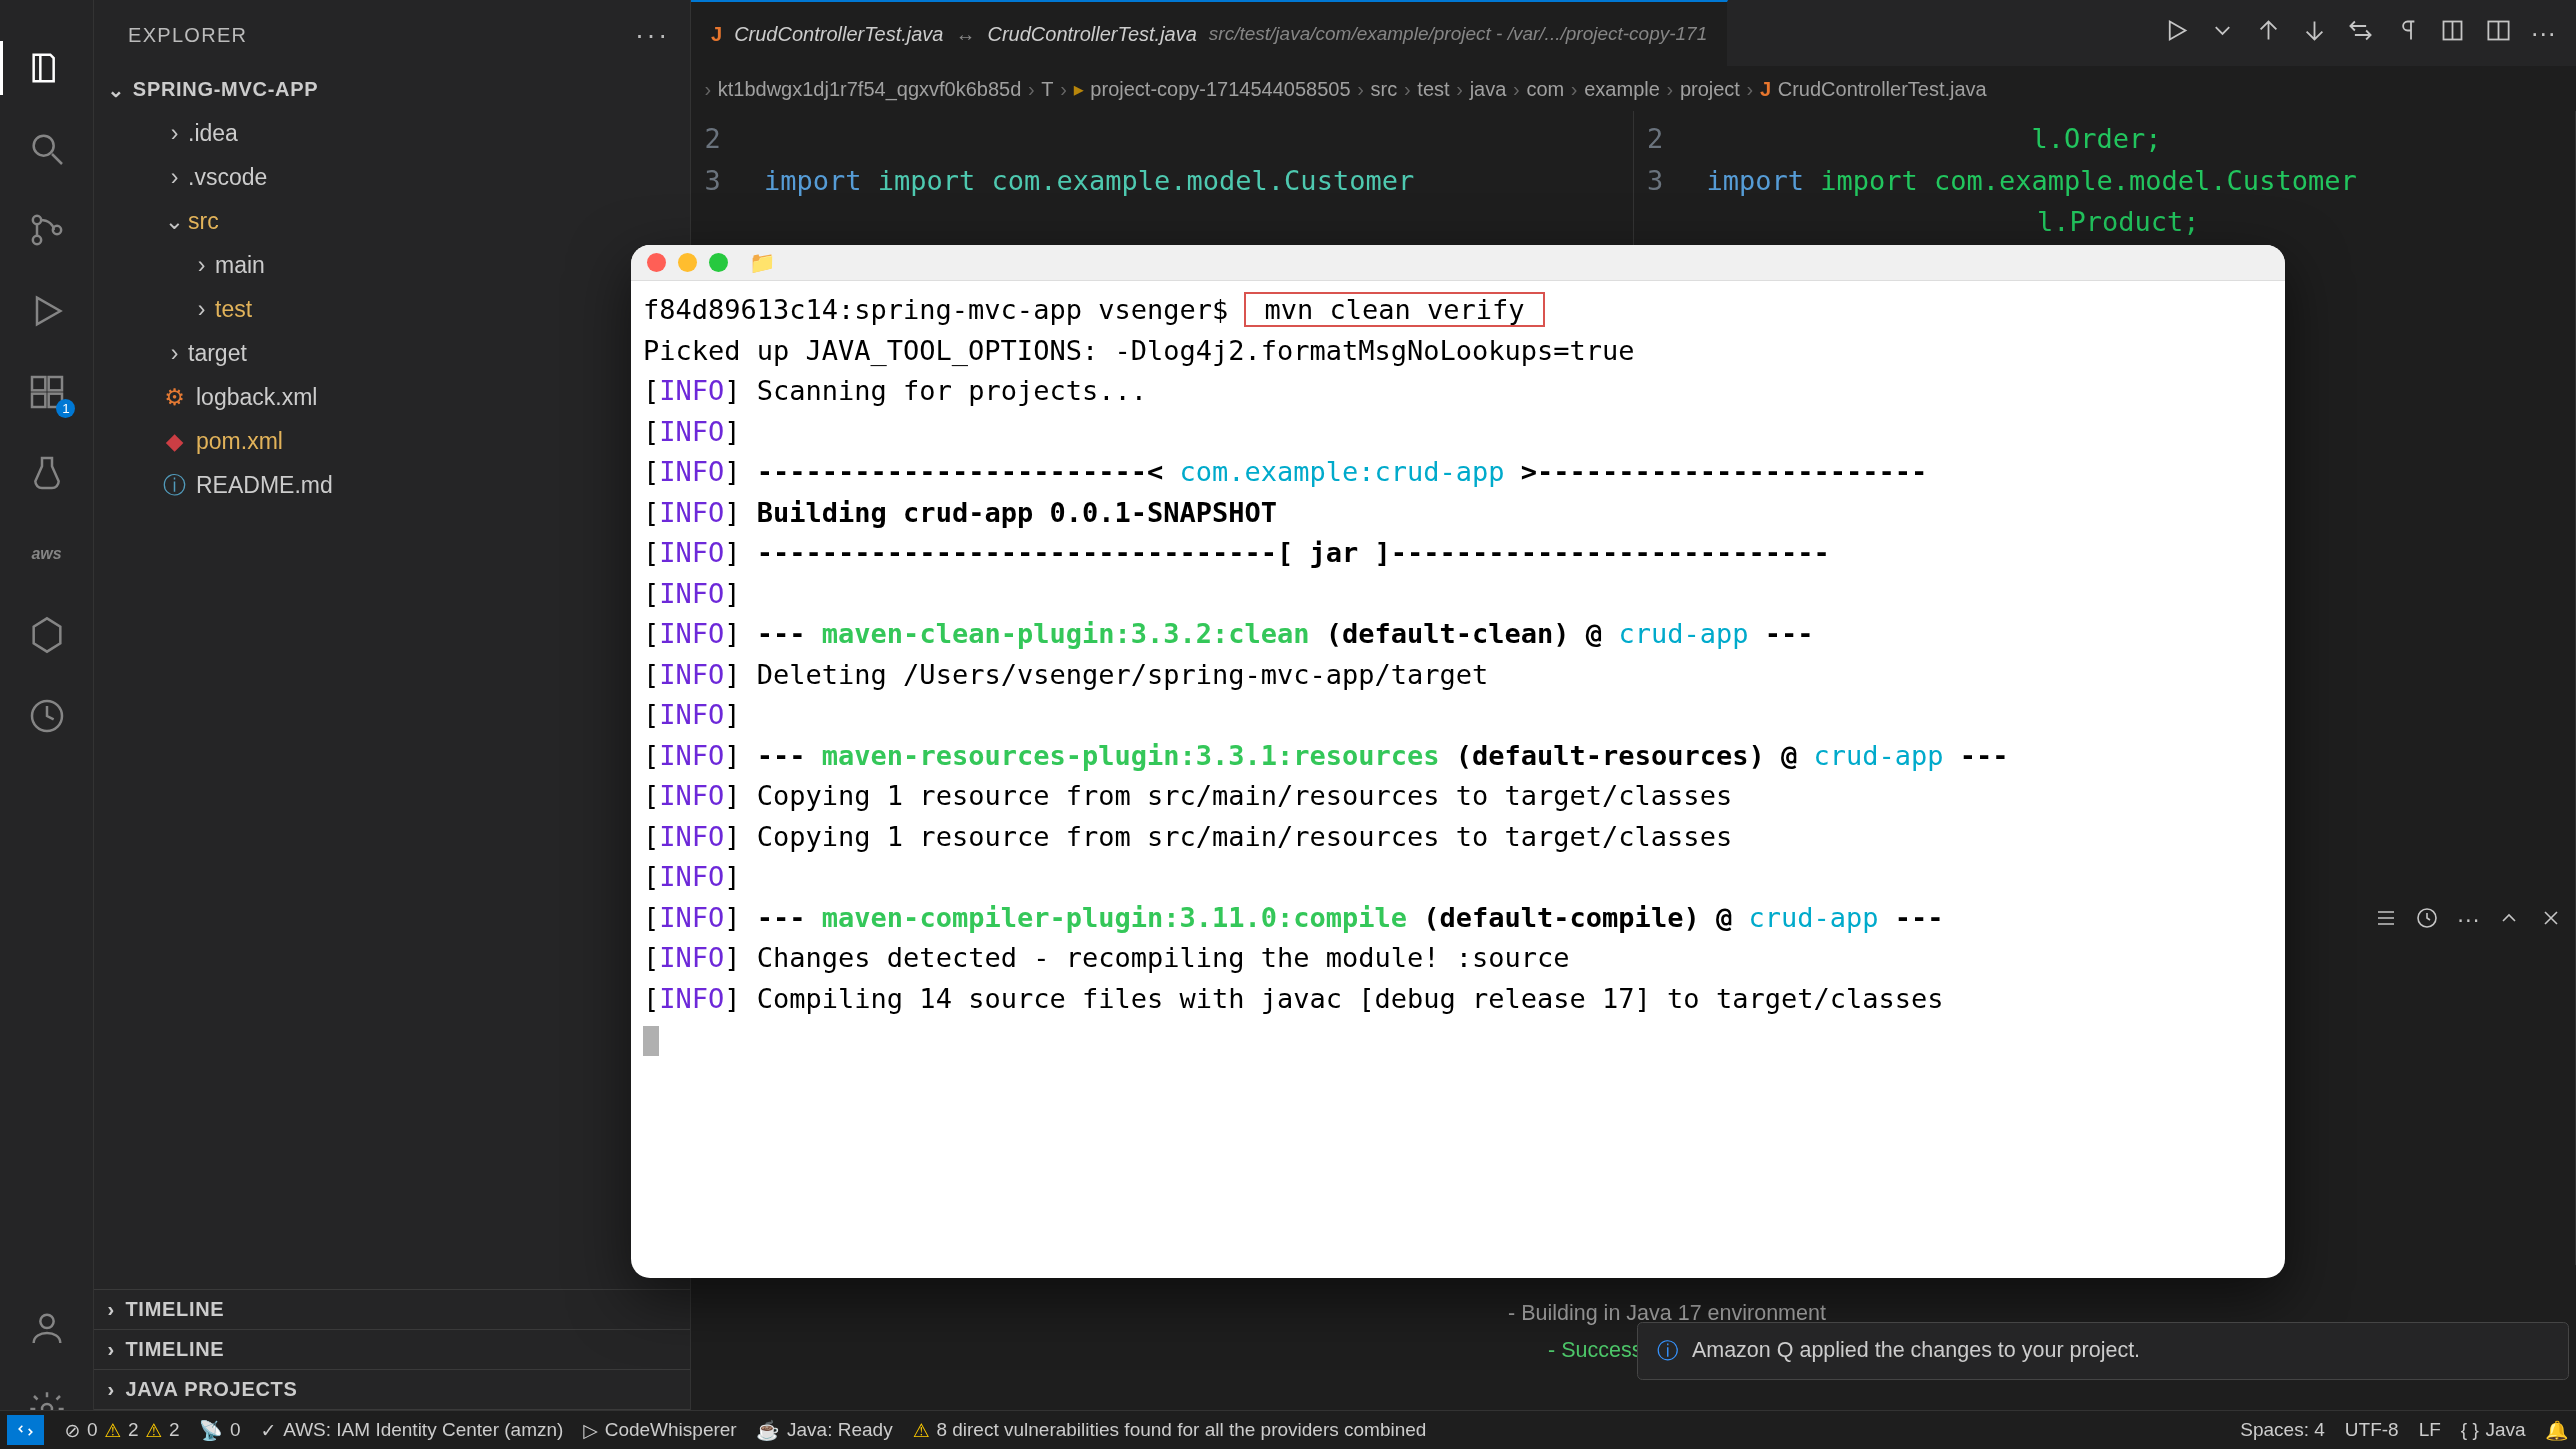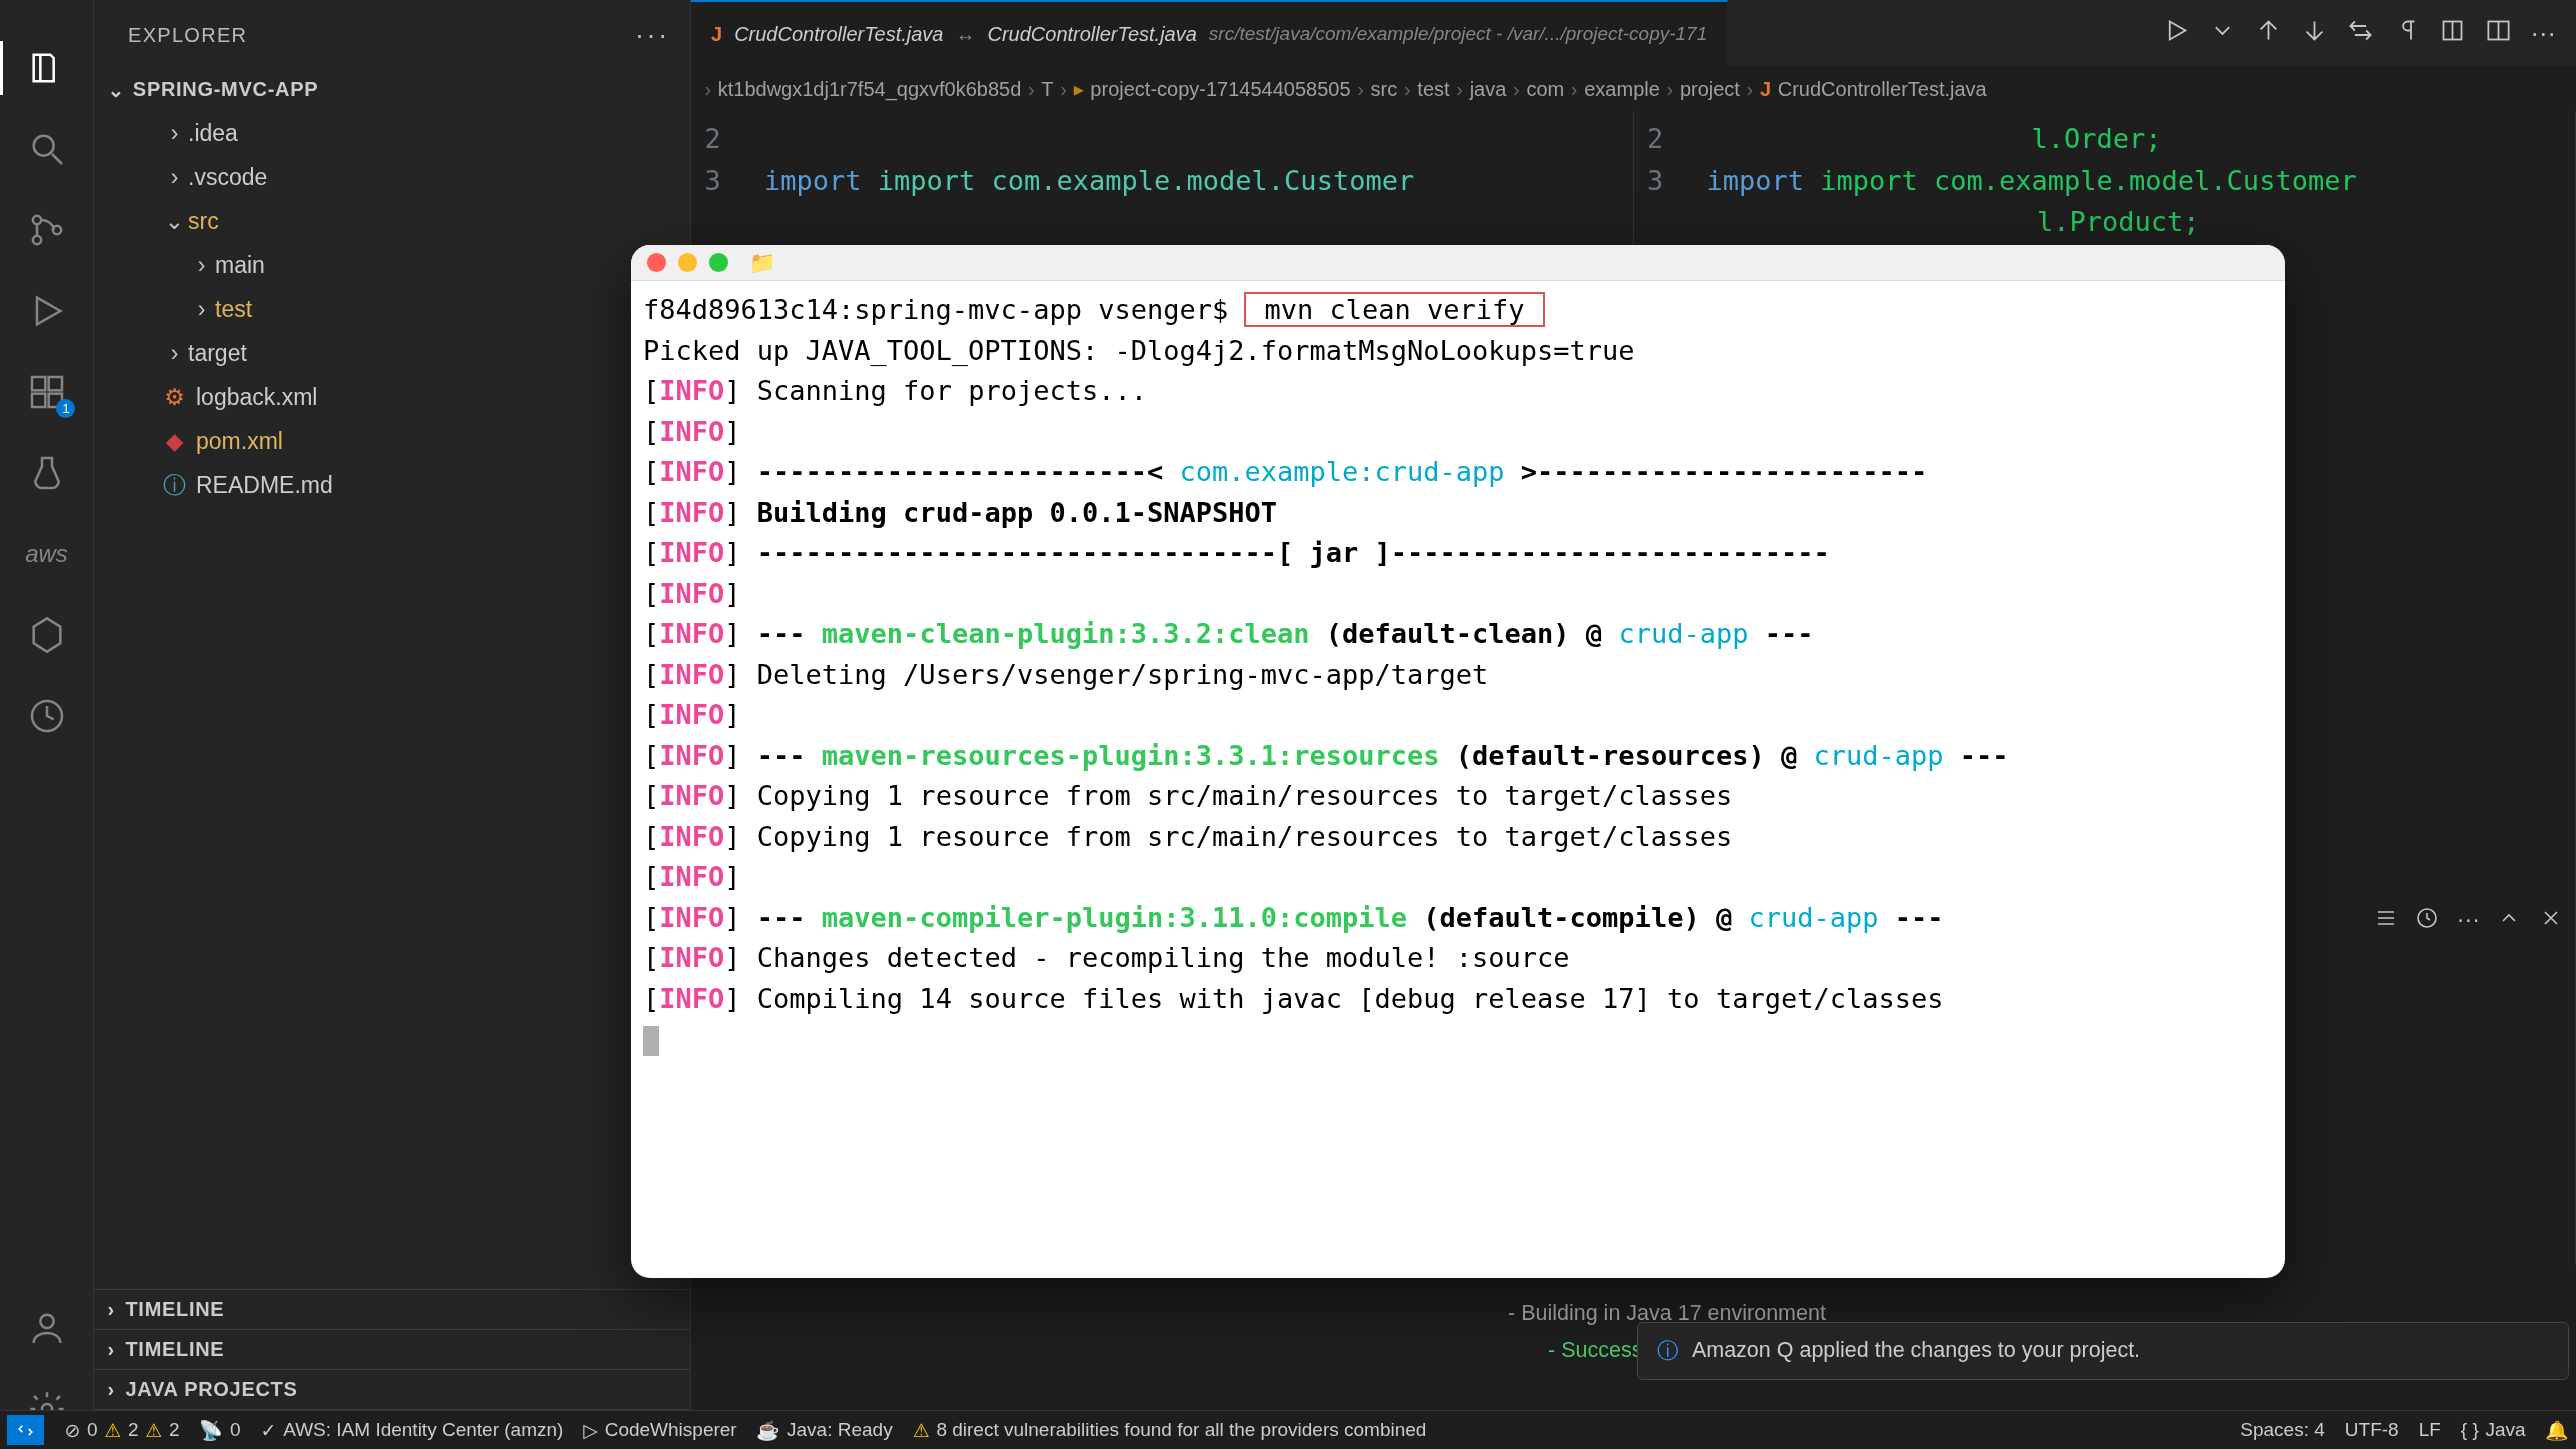--- a/index.html
+++ b/index.html
@@ -35,21 +35,21 @@
 .activity-bar .icon.active { color: #ffffff; }
 .activity-bar .icon.active::before {
   content: "";
   position: absolute;
   left: -23.5px; top: -3.4px;
   width: 3.4px; height: 54px;
   background: #fff;
 }
 .activity-bar .icon svg { width: 40px; height: 40px; stroke: currentColor; fill: none; stroke-width: 1.5; }
 .activity-bar .spacer { flex: 1; }
-.activity-bar .aws-text { color: #858585; font-size: 24px; font-style: italic; font-weight: 400; }
+.activity-bar .aws-text { color: #858585; font-size: 16px; font-style: italic; font-weight: 700; }
 
 
 .sidebar {
   position: absolute;
   left: 94px; top: 0;
   width: 597px; height: 100%;
   background: #252526;
   border-right: 0.7px solid #333;
   display: flex; flex-direction: column;
 }
@@ -187,21 +187,21 @@
 .term-titlebar .ttitle { font-size: 17.4px; color: #333; font-weight: 600; white-space: nowrap; overflow: hidden; }
 
 .term-body {
   padding: 9.4px 12px;
   font-family: "Menlo", "Monaco", monospace;
   font-size: 27px;
   line-height: 1.5;
   white-space: pre-wrap;
   word-break: break-all;
 }
-.term-body .info { color: #ec4899; font-weight: 700; }
+.term-body .info { color: #6d28d9; font-weight: 400; }
 .term-body .b { font-weight: 700; }
 .term-body .grn { color: #34c759; font-weight: 700; }
 .term-body .cyan { color: #00aacb; }
 .term-body .cmd-box { border: 2.7px solid #d9534f; padding: 0 18px; }
 .cursor-block { display:inline-block; width: 16px; height: 29.5px; background: #b0b0b0; vertical-align: middle; }
 
 
 .notif {
   position: absolute;
   left: 1637px; top: 1322px;

